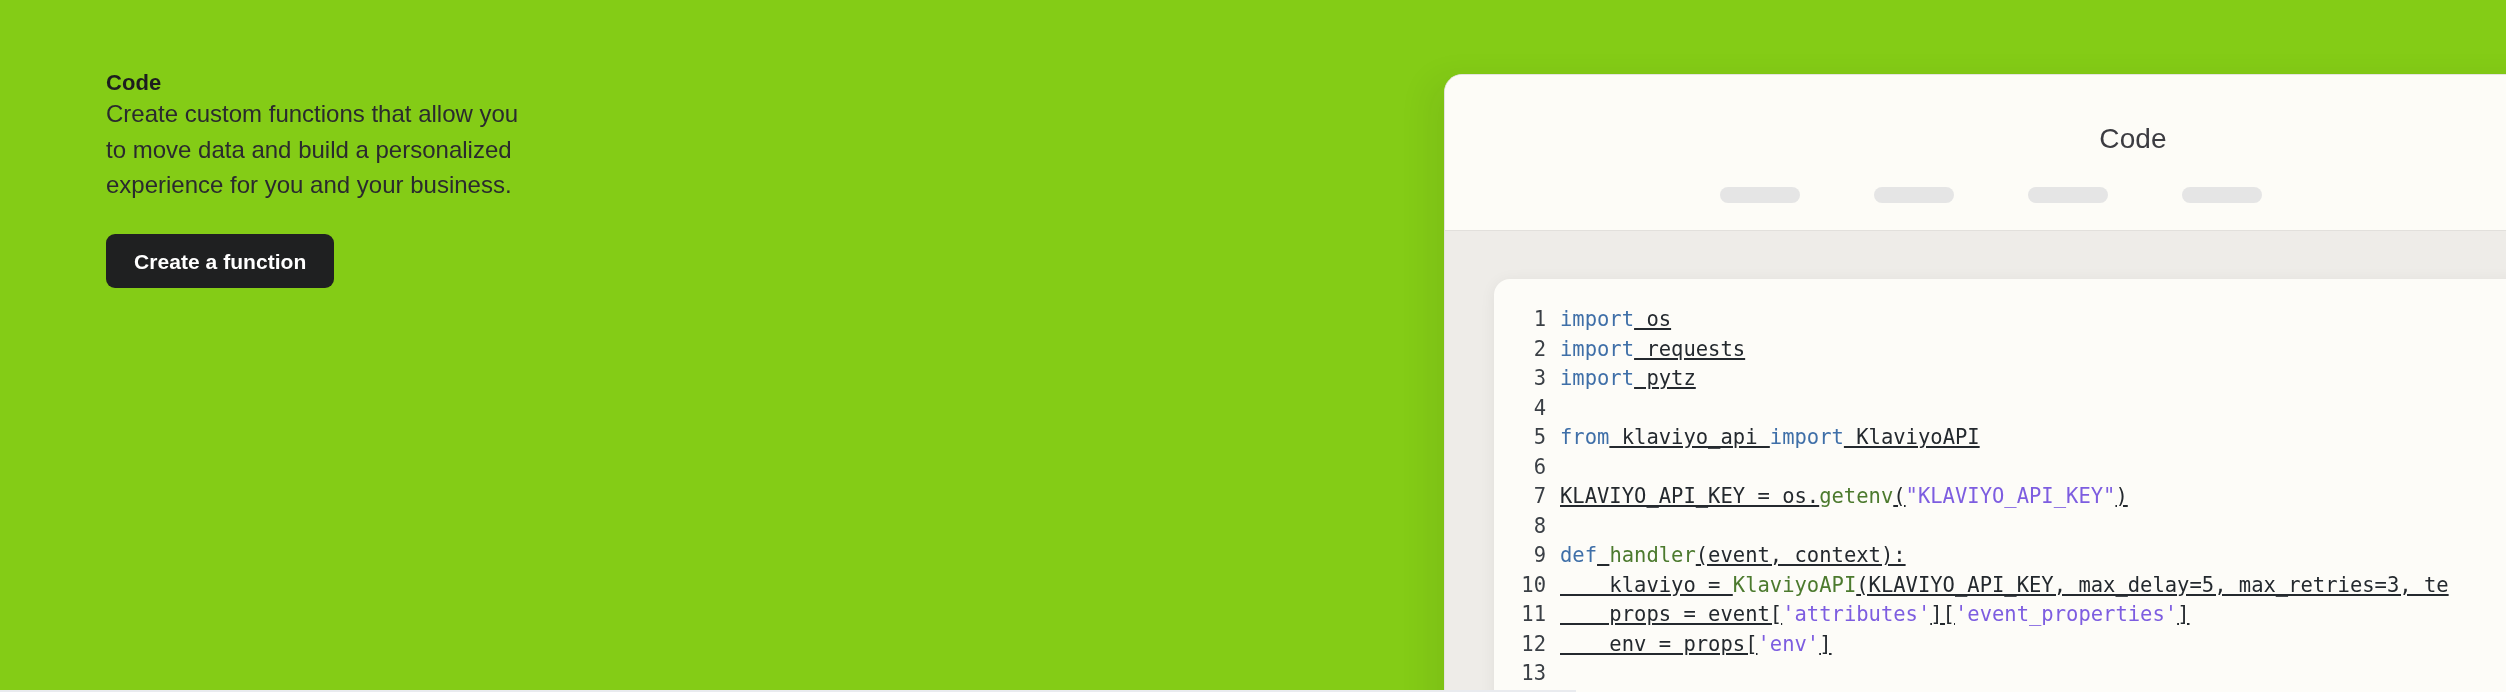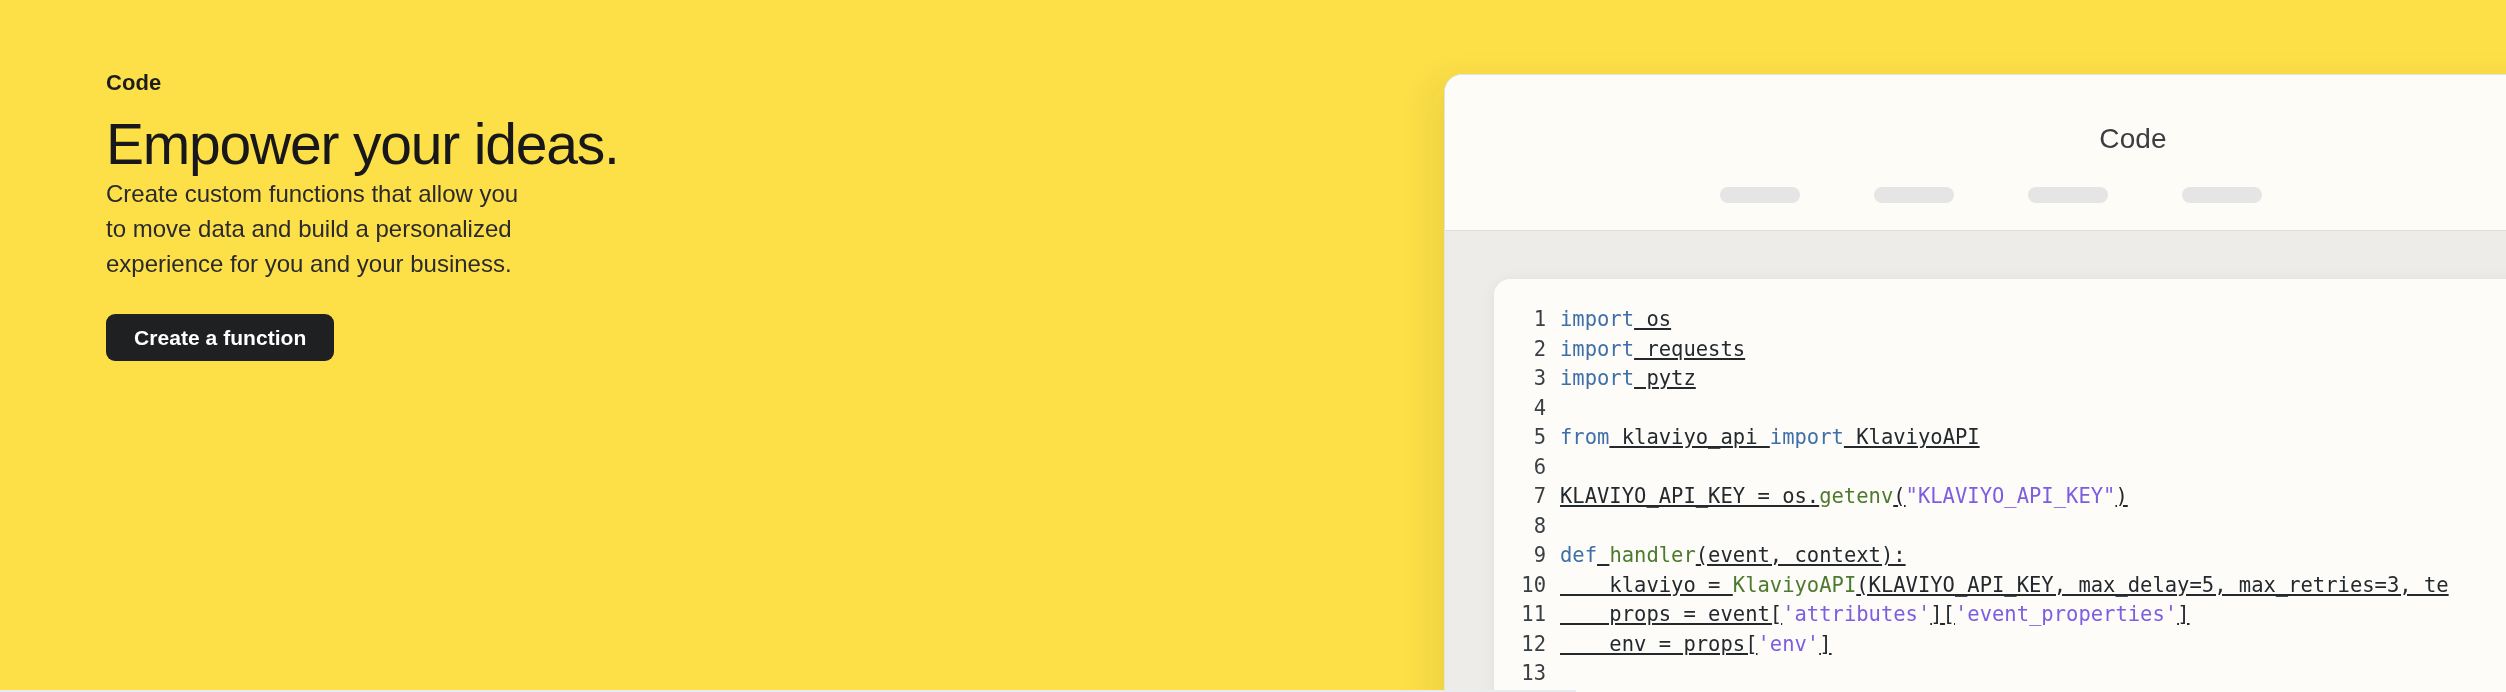--- a/index.html
+++ b/index.html
@@ -9,21 +9,21 @@
     height: 692px;
     overflow: hidden;
     background: #ffffff;
     font-family: "Liberation Sans", sans-serif;
   }
 
   #page {
     position: relative;
     width: 2506px;
     height: 692px;
-    background: #fde047;
+    background: #84cc16;
     overflow: hidden;
   }
 
   
   .section-divider {
     position: absolute;
     left: 0;
     bottom: 0;
     width: 1576px;
     height: 2px;
@@ -61,21 +61,21 @@
     font-weight: 400;
     color: #2a2a2e;
     line-height: 1.47;
     width: 420px;
   }
 
   .cta {
     display: inline-block;
     margin-top: 32px;
     padding: 0 28px;
-    height: 47px;
+    height: 54px;
     line-height: 47px;
     border: none;
     border-radius: 9px;
     background: #1f2021;
     color: #ffffff;
     font-family: "Liberation Sans", sans-serif;
     font-size: 21px;
     font-weight: 700;
     letter-spacing: 0.05px;
     cursor: pointer;
@@ -190,21 +190,20 @@
   .tok-pln { color: #24292e; text-decoration: underline; }
 </style>
 </head>
 <body>
 
 <div id="page">
 
   <div class="copy">
     <div class="eyebrow">Code</div>
 
-    <h1 class="headline">Empower your ideas.</h1>
 
     <p class="lede">Create custom functions that allow you to move data and build a personalized experience for you and your business.</p>
 
     <button class="cta">Create a function</button>
   </div>
 
   <div class="panel">
 
     <div class="panel-header">
       <div class="panel-title">Code</div>

